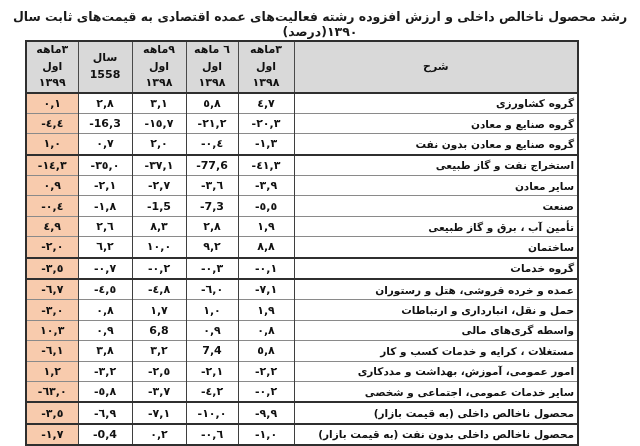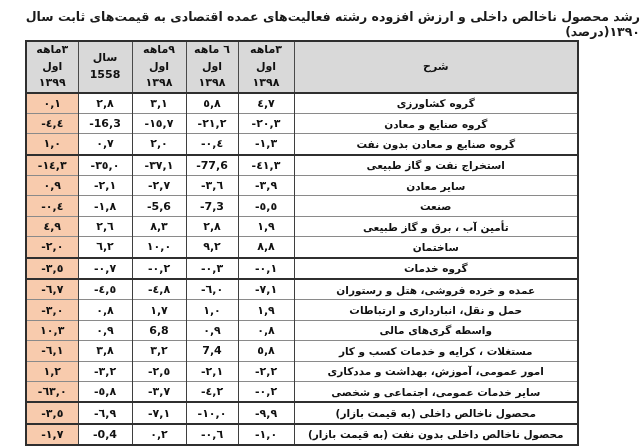--- a/index.html
+++ b/index.html
@@ -1,21 +1,21 @@
 <!DOCTYPE html>
 <html lang="fa" dir="rtl" style="--header-bg: #D9D9D9; --highlight-bg: #F8CBAD; --border-strong: #2F2F2F;"><head>
 <meta charset="utf-8">
 <style>
   html,body{margin:0;padding:0;}
   body{
     width:640px;height:446px;background:#ffffff;position:relative;
     font-family:"DejaVu Sans",sans-serif;direction:rtl;overflow:hidden;
   }
   .title{
-    position:absolute;top:9px;left:0;width:640px;text-align:right;
+    position:absolute;top:9px;left:0;width:640px;text-align:center;
     font-size:12.5px;font-weight:bold;color:#1a1a1a;letter-spacing:0;
   }
   table.gdp{
     position:absolute;top:40px;left:25px;width:552px;
     border-collapse:collapse;table-layout:fixed;
     border:2px solid var(--border-strong,#2f2f2f);
     background:#fff;
   }
   col.c-desc{width:284px;}
   col.c-n0{width:56px;}
@@ -30,21 +30,21 @@
     border:1px solid #4a4a4a;
     border-bottom:2px solid var(--border-strong,#2f2f2f);
     white-space:pre-line;line-height:1.5;padding:0 2px;
   }
   td{
     height:19.4px;padding:0 3px;vertical-align:middle;
     font-size:11px;font-weight:bold;color:#111;
     border-left:1px solid #3f3f3f;border-right:1px solid #3f3f3f;
     border-top:1px solid #8a8a8a;
   }
-  td.desc{text-align:center;font-size:10.5px;}
+  td.desc{text-align:right;font-size:10.5px;}
   td.num{text-align:center;}
   tbody tr td:last-child{background:var(--highlight-bg,#F8CBAD);}
   
   tbody tr:nth-child(4) td,
   tbody tr:nth-child(9) td,
   tbody tr:nth-child(10) td,
   tbody tr:nth-child(16) td,
   tbody tr:nth-child(17) td{border-top:2px solid var(--border-strong,#2f2f2f);}
   bdi{unicode-bidi:isolate;}
 </style>
@@ -114,21 +114,21 @@
     <td class="num"><bdi dir="ltr">-٣,٩</bdi></td>
     <td class="num"><bdi dir="ltr">-٣,٦</bdi></td>
     <td class="num"><bdi dir="ltr">-٢,٧</bdi></td>
     <td class="num"><bdi dir="ltr">-٢,١</bdi></td>
     <td class="num"><bdi dir="ltr">٠,٩</bdi></td>
   </tr>
       <tr>
     <td class="desc">صنعت</td>
     <td class="num"><bdi dir="ltr">-٥,٥</bdi></td>
     <td class="num"><bdi dir="ltr">-7,3</bdi></td>
-    <td class="num"><bdi dir="ltr">-5,6</bdi></td>
+    <td class="num"><bdi dir="ltr">-1,5</bdi></td>
     <td class="num"><bdi dir="ltr">-١,٨</bdi></td>
     <td class="num"><bdi dir="ltr">-٠,٤</bdi></td>
   </tr>
       <tr>
     <td class="desc">تأمین آب ، برق و گاز طبیعی</td>
     <td class="num"><bdi dir="ltr">١,٩</bdi></td>
     <td class="num"><bdi dir="ltr">٢,٨</bdi></td>
     <td class="num"><bdi dir="ltr">٨,٣</bdi></td>
     <td class="num"><bdi dir="ltr">٢,٦</bdi></td>
     <td class="num"><bdi dir="ltr">٤,٩</bdi></td>

